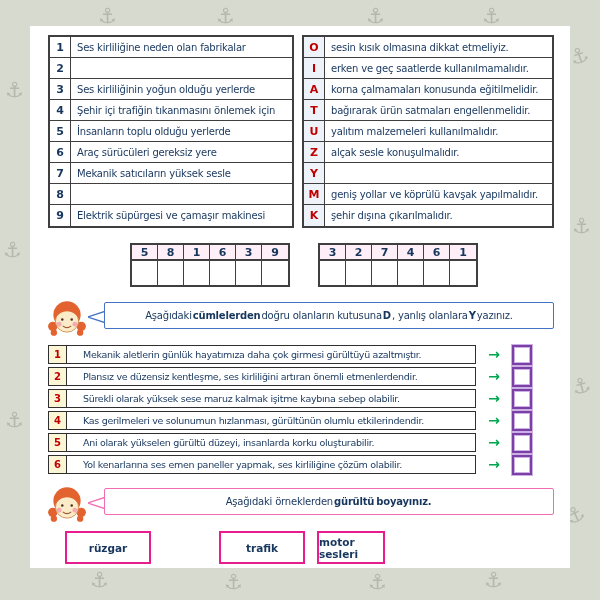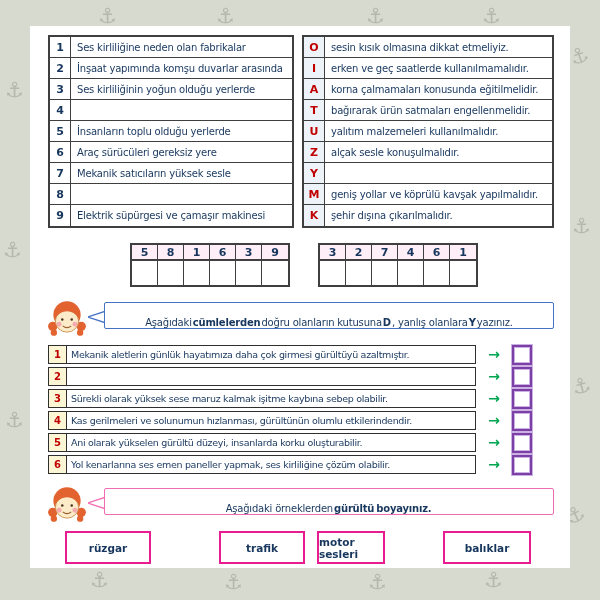--- a/index.html
+++ b/index.html
@@ -55,41 +55,41 @@
     display:flex;align-items:center;justify-content:center;
     font-weight:bold;font-size:11px;color:var(--ink,#17365d);
   }
   .gbody{height:24px;background:#fff;}
   
   .bubble-row{position:absolute;left:16px;right:16px;height:44px;}
   .bubble-row .mascot{position:absolute;left:0;top:0;}
   .bubble{
     position:absolute;left:58px;right:0;top:4px;height:27px;
     border:1.6px solid var(--bubble1-border,#4472c4);border-radius:2px;
-    display:flex;align-items:flex-end;justify-content:center;
+    display:flex;align-items:center;justify-content:center;
     font-size:10px;letter-spacing:-0.2px;white-space:nowrap;background:#fff;
   }
   .bubble.pink{border-color:var(--bubble2-border,#f26cb4);}
   .bubble b{padding:0 1px;}
   .tail{position:absolute;left:42px;top:12px;}
   
   .statements{position:absolute;left:18px;top:319px;width:510px;}
   .st-row{display:flex;align-items:center;height:19px;margin-bottom:3px;}
   .st-box{
     display:flex;width:428px;height:19px;
     border:1.6px solid #2f2f2f;background:#fff;
   }
   .st-num{
     width:18px;flex:0 0 18px;border-right:1.6px solid #2f2f2f;
     background:var(--num-cell-bg,#fcf6d4);
     display:flex;align-items:center;justify-content:center;
     color:var(--letter-red,#c00000);font-weight:bold;font-size:10px;
   }
   .st-text{
-    flex:1;display:flex;align-items:center;padding-left:4px;
+    flex:1;display:flex;align-items:center;padding-left:16px;
     font-size:9.5px;letter-spacing:-0.3px;white-space:nowrap;overflow:hidden;
   }
   .st-arrow{
     width:36px;text-align:center;color:var(--arrow-green,#00a550);
     font-weight:bold;font-size:14px;line-height:19px;
   }
   .st-answer{
     width:20px;height:20px;background:#fff;
     border:2px solid var(--answer-box-border,#7c3fa5);
     box-shadow:0 0 0 1px var(--answer-box-border-light,#cbb0e4),
@@ -131,30 +131,30 @@
 
   <div class="match" style="left:18px;width:246px;">
 
       <div class="mrow">
         <div class="mnum">1</div>
         <div class="mtext">Ses kirliliğine neden olan fabrikalar</div>
       </div>
 
       <div class="mrow">
         <div class="mnum">2</div>
-        <div class="mtext">İnşaat yapımında komşu duvarlar arasında</div>
       </div>
 
       <div class="mrow">
         <div class="mnum">3</div>
         <div class="mtext">Ses kirliliğinin yoğun olduğu yerlerde</div>
       </div>
 
       <div class="mrow">
         <div class="mnum">4</div>
+        <div class="mtext">Şehir içi trafiğin tıkanmasını önlemek için</div>
       </div>
 
       <div class="mrow">
         <div class="mnum">5</div>
         <div class="mtext">İnsanların toplu olduğu yerlerde</div>
       </div>
 
       <div class="mrow">
         <div class="mnum">6</div>
         <div class="mtext">Araç sürücüleri gereksiz yere</div>
@@ -323,20 +323,21 @@
           <div class="st-num">1</div>
           <div class="st-text">Mekanik aletlerin günlük hayatımıza daha çok girmesi gürültüyü azaltmıştır.</div>
         </div>
         <div class="st-arrow">→</div>
         <div class="st-answer"></div>
       </div>
 
       <div class="st-row">
         <div class="st-box">
           <div class="st-num">2</div>
+          <div class="st-text">Plansız ve düzensiz kentleşme, ses kirliliğini artıran önemli etmenlerdendir.</div>
         </div>
         <div class="st-arrow">→</div>
         <div class="st-answer"></div>
       </div>
 
       <div class="st-row">
         <div class="st-box">
           <div class="st-num">3</div>
           <div class="st-text">Sürekli olarak yüksek sese maruz kalmak işitme kaybına sebep olabilir.</div>
         </div>
@@ -398,16 +399,15 @@
   </div>
 
   <div class="options">
 
       <div class="option">rüzgar</div>
 
       <div class="option">trafik</div>
 
       <div class="option">motor sesleri</div>
 
-      <div class="option">balıklar</div>
     </div>
 
 </div>
 
 </body></html>

